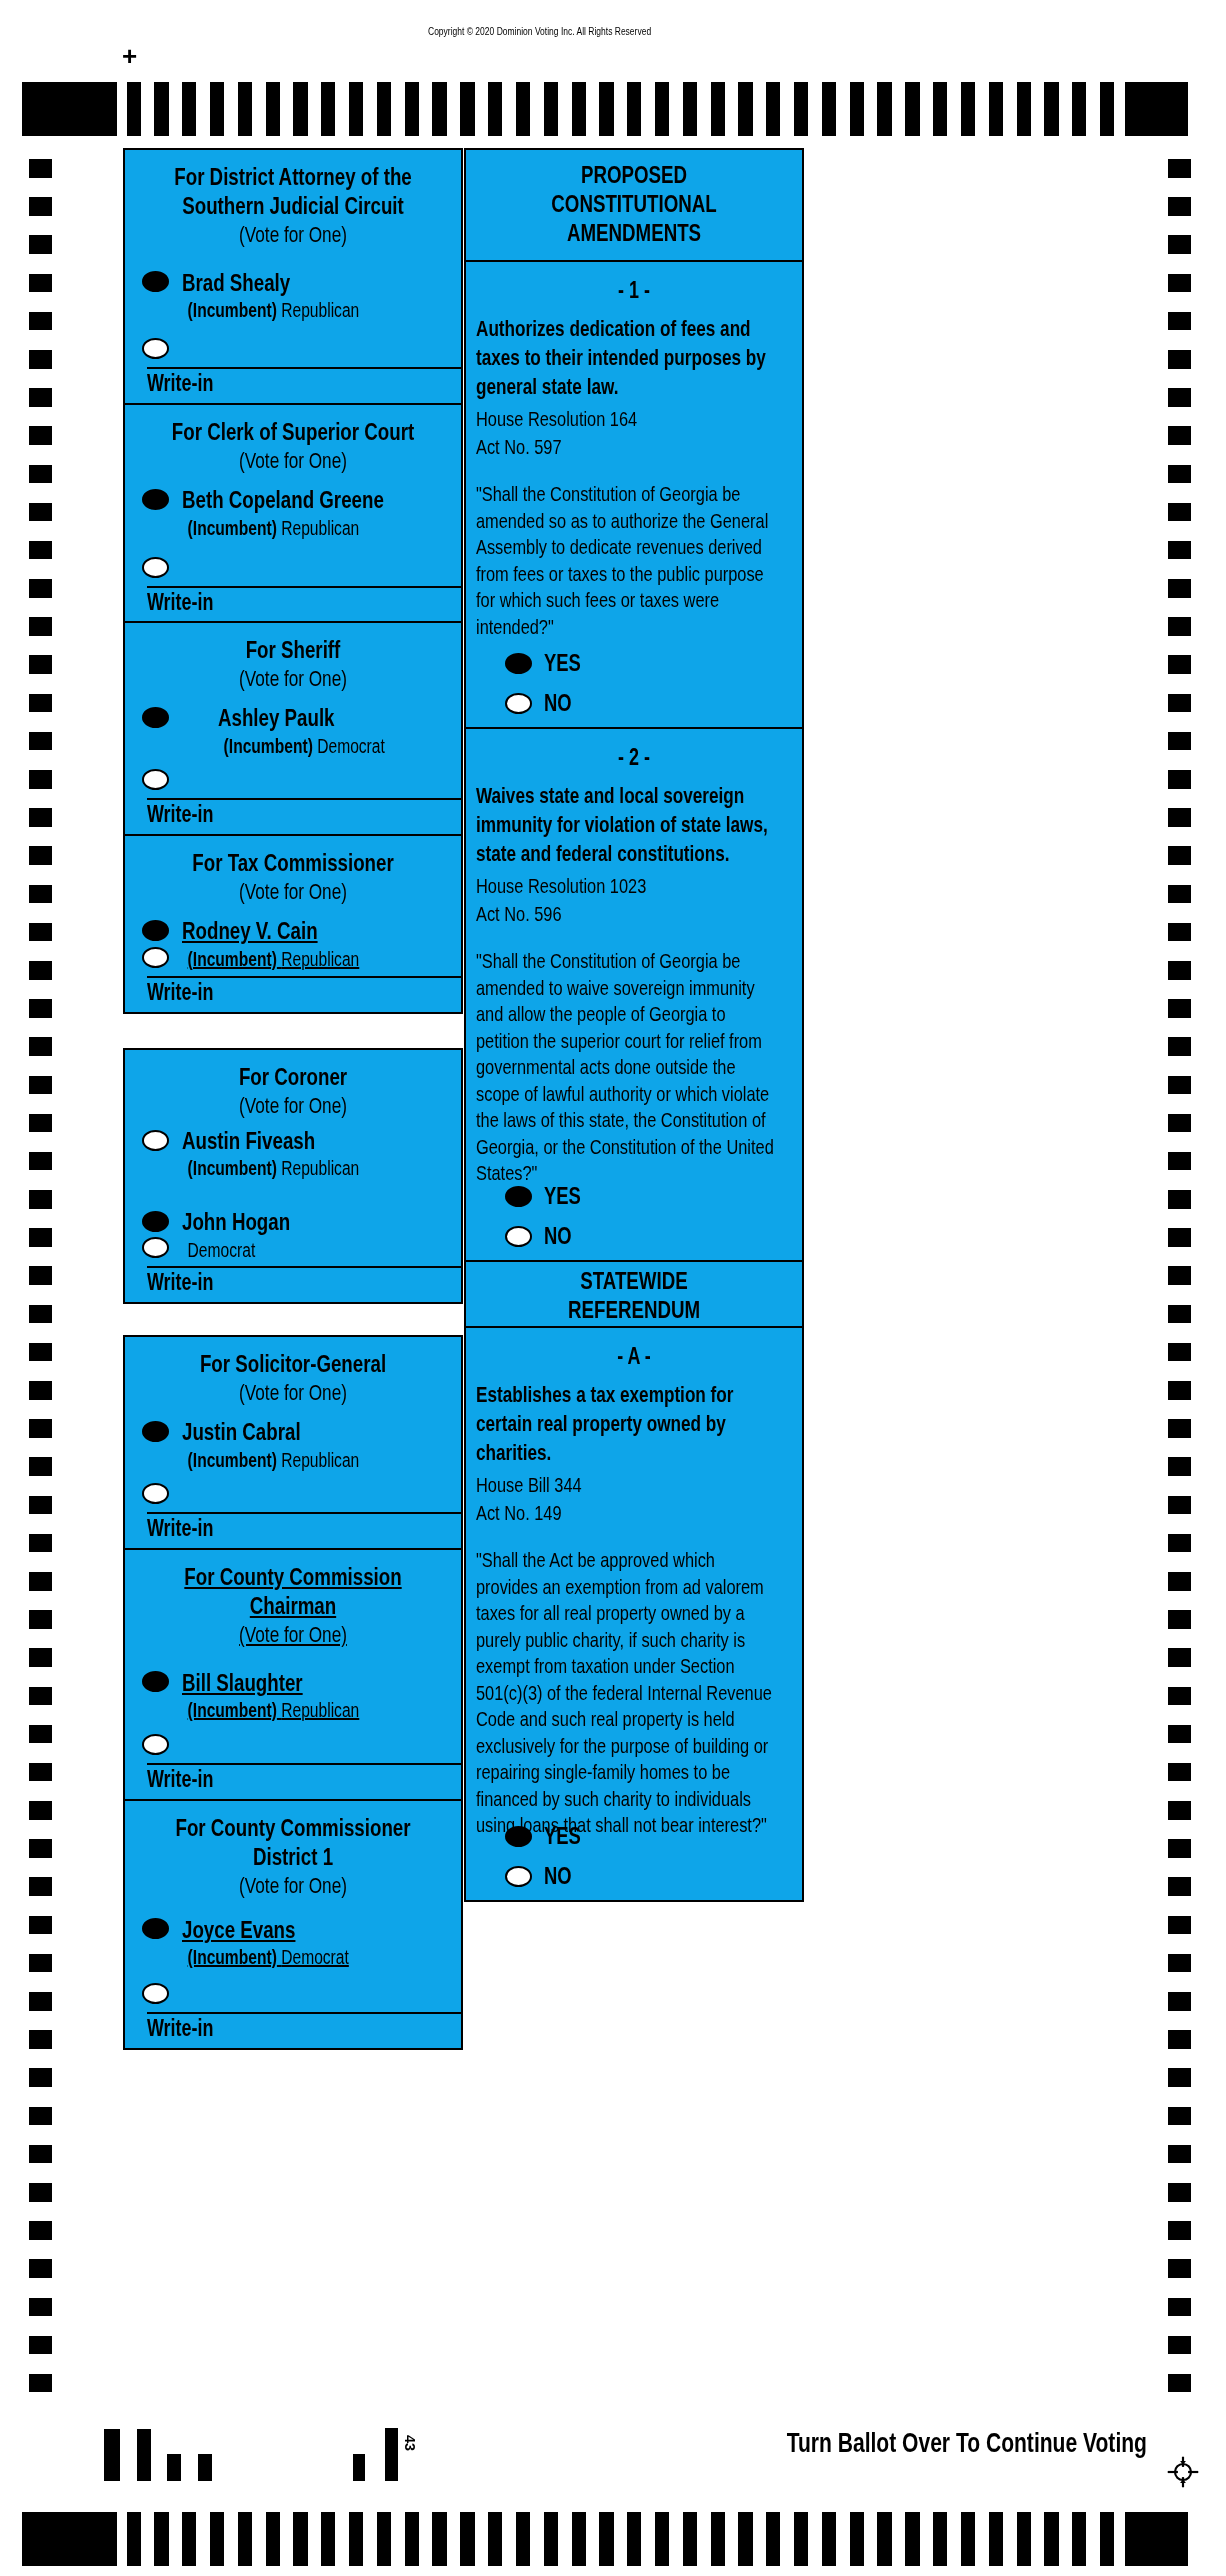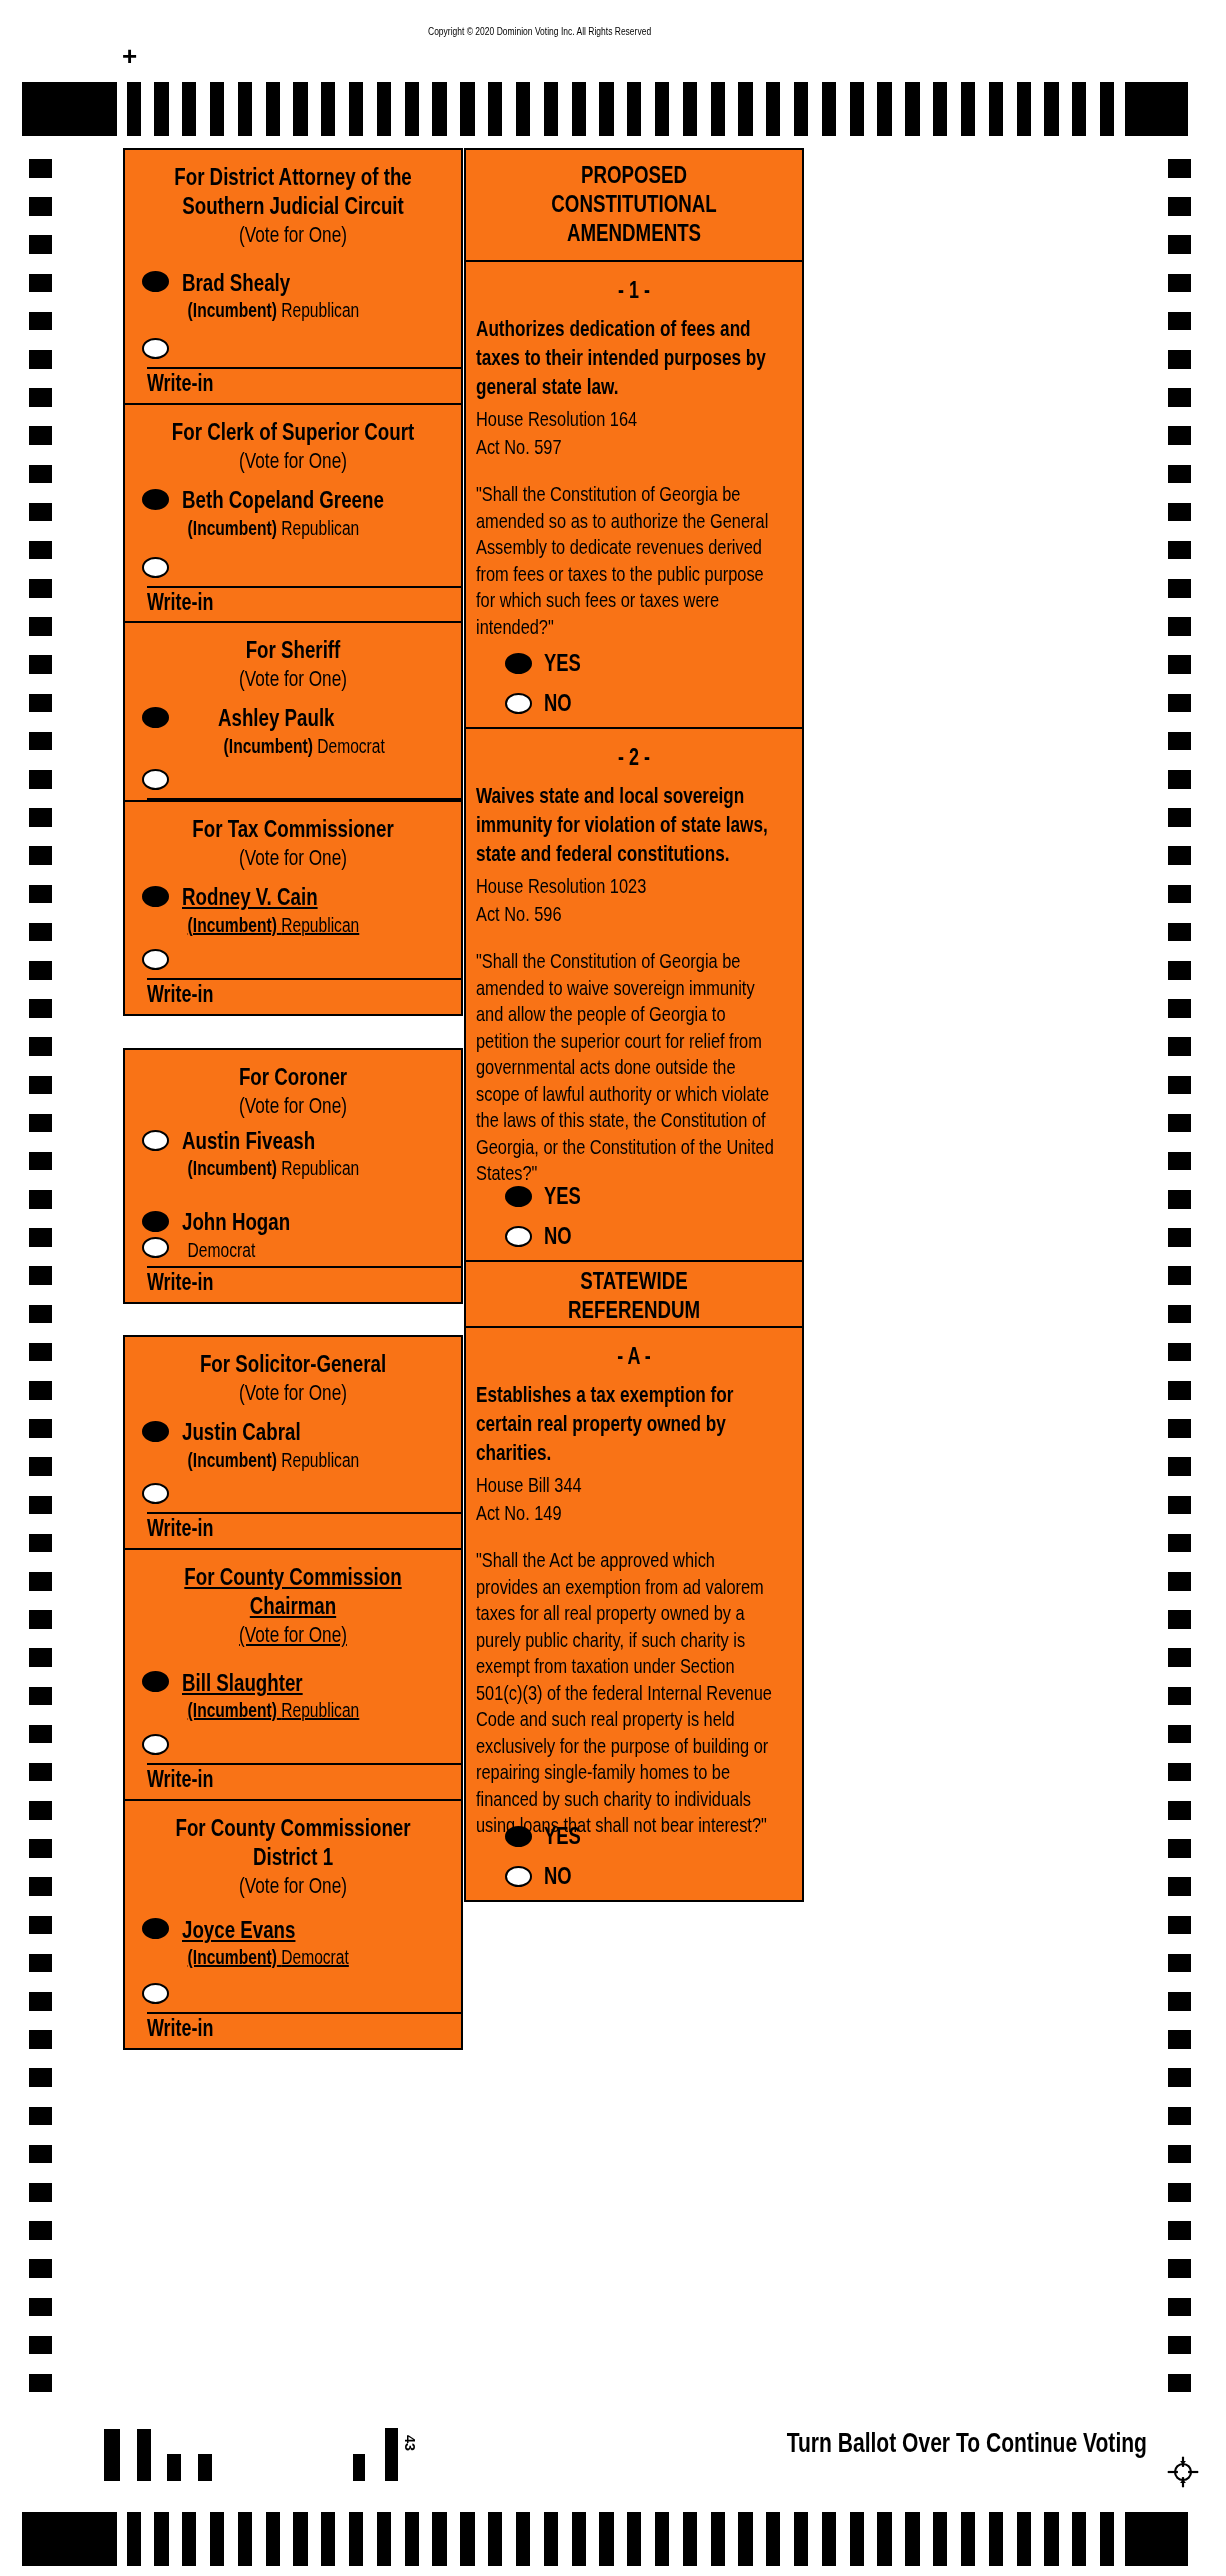--- a/index.html
+++ b/index.html
@@ -13,21 +13,21 @@
   .tm-bars div{width:14.3px;height:54px;background:#000;}
   .side-col{position:absolute;top:159px;height:2234px;display:flex;flex-direction:column;justify-content:space-between;}
   .side-col div{width:23px;height:18.6px;background:#000;}
   
   .plus{font-size:26px;font-weight:bold;line-height:1;}
   .copyright{font-size:10px;transform:scaleX(.85);transform-origin:left top;white-space:nowrap;}
   .bc{position:absolute;background:#000;}
   .bc-num{position:absolute;font-size:14.3px;font-weight:bold;transform:rotate(90deg);transform-origin:left top;}
   .turnover{position:absolute;right:80px;top:2428px;font-size:27px;font-weight:bold;white-space:nowrap;transform:scaleX(.78);transform-origin:right top;}
   
-  .sec{position:absolute;left:123px;width:340px;border:2.1px solid #000;box-sizing:border-box;background:#f97316;}
+  .sec{position:absolute;left:123px;width:340px;border:2.1px solid #000;box-sizing:border-box;background:#0ea5e9;}
   .sec.right{left:464px;}
   
   .cond-c{transform:scaleX(.78);transform-origin:center top;}
   .cond-l{transform:scaleX(.78);transform-origin:left top;}
   
   .c-title{font-weight:bold;font-size:24px;line-height:29px;text-align:center;margin-top:11.5px;white-space:nowrap;}
   .c-sub{font-size:22px;line-height:27px;text-align:center;margin-top:1.4px;white-space:nowrap;}
   .cand{display:flex;align-items:flex-start;margin-left:17px;}
   .oval{width:27px;height:21px;border:2.1px solid #000;border-radius:50%;box-sizing:border-box;background:#fff;flex:none;}
   .oval.filled{background:#000;}
@@ -315,21 +315,21 @@
       <div class="cand-name">Ashley Paulk</div>
       <div class="cand-party"><span class="inc">(Incumbent)</span> <span>Democrat</span></div>
     </div>
   </div>
   <div class="oval writein-oval"></div>
   <div class="writein">
     <div class="wi-label cond-l">Write-in</div>
   </div>
 </section>
 
-<section class="sec" style="top:800px;height:216px;">
+<section class="sec" style="top:834px;height:180px;">
   <div class="c-title cond-c">
     <div>For Tax Commissioner</div>
   </div>
   <div class="c-sub cond-c">(Vote for One)</div>
   <div class="cand" style="margin-top:11.5px;text-decoration:underline;">
     <div class="oval filled"></div>
     <div class="cand-text cond-l">
       <div class="cand-name">Rodney V. Cain</div>
       <div class="cand-party"><span class="inc">(Incumbent)</span> <span>Republican</span></div>
     </div>

